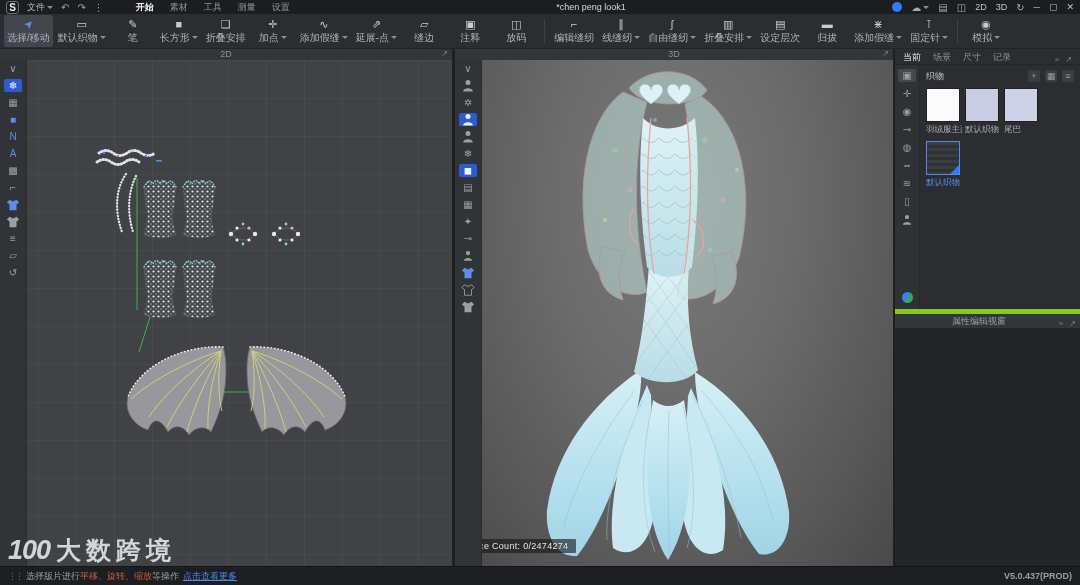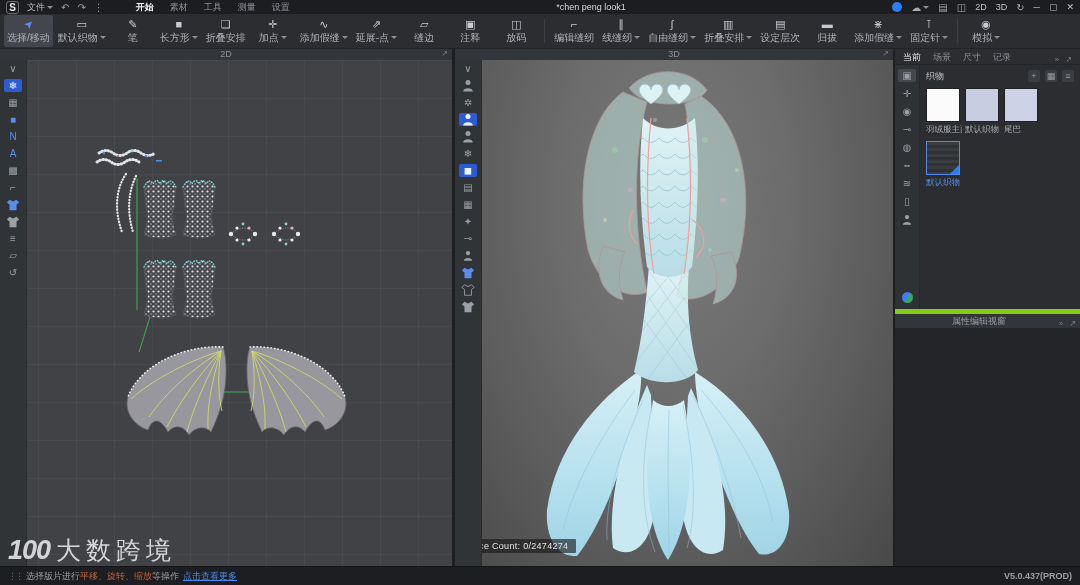--- a/index.html
+++ b/index.html
@@ -103,21 +103,21 @@
   .hint{color:#9a9da2;}
   .hint-hi{color:#c2603c;margin-top:32px;}
   .hint-link{color:#4f8af0;text-decoration:underline;cursor:pointer;}
   .version{margin-left:auto;color:#9a9da2;font-weight:bold;}
 
   
   .watermark{position:absolute;left:8px;top:537px;z-index:30;display:flex;align-items:flex-end;gap:6px;
     pointer-events:none;opacity:.9;}
   .wm-num{font-size:27px;font-weight:bold;font-style:italic;color:rgba(242,243,245,.92);line-height:26px;
     letter-spacing:-1px;}
-  .wm-text{font-size:25px;font-weight:normal;color:rgba(242,243,245,.92);letter-spacing:5px;line-height:26px;}
+  .wm-text{font-size:25px;font-weight:bold;color:rgba(242,243,245,.92);letter-spacing:5px;line-height:26px;}
 </style>
 </head>
 <body>
 
 <svg width="0" height="0" style="position:absolute">
   <defs>
     <path id="shirtP" d="M4,1 L8,3 L12,1 L15,4 L12,6.5 L12,13 L4,13 L4,6.5 L1,4 Z"></path>
     <g id="personP">
         <circle cx="7" cy="3.6" r="2.5"></circle>
         <path d="M2.2,12.5 C2.2,8.2 11.8,8.2 11.8,12.5 Z"></path>

